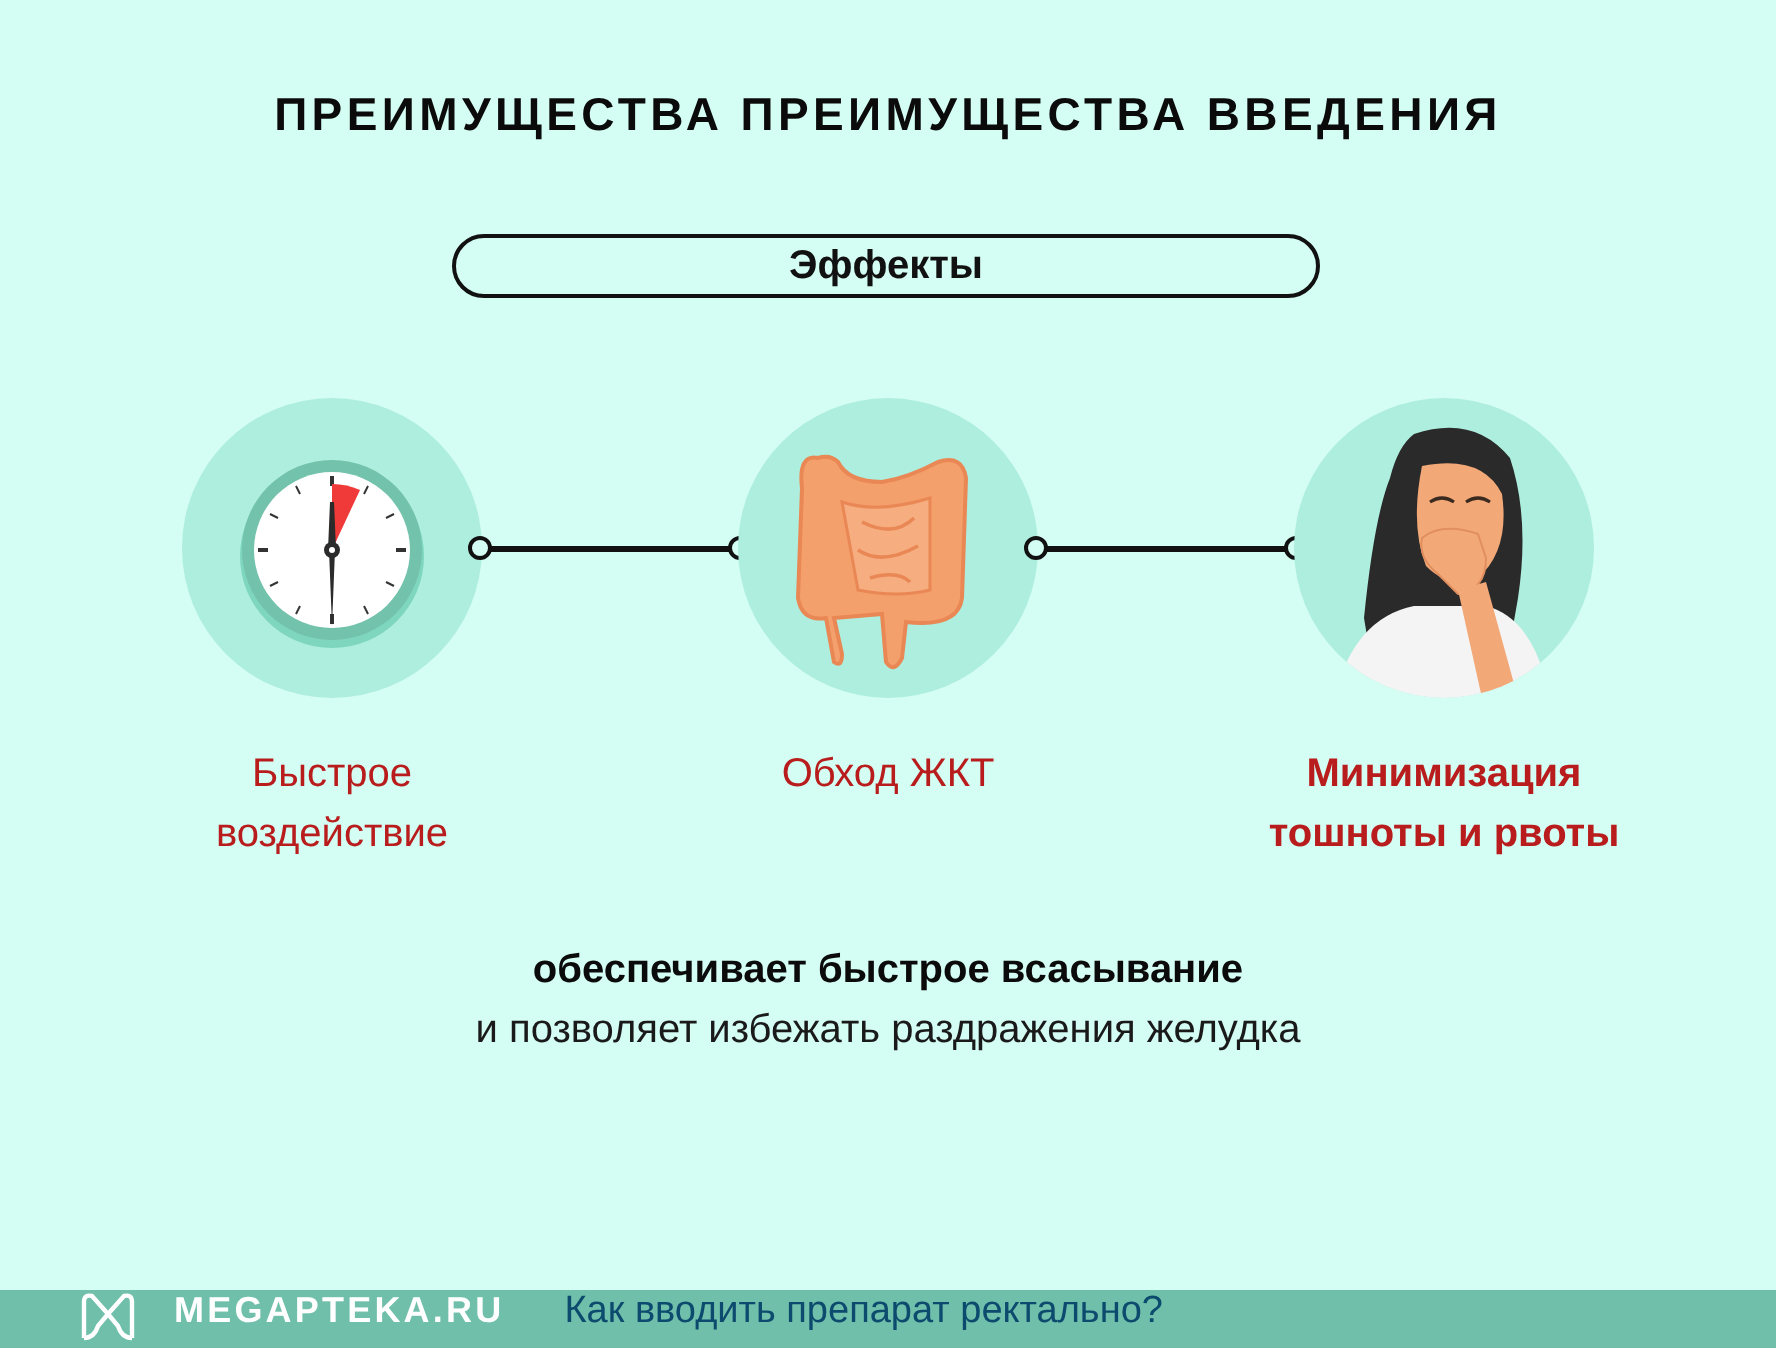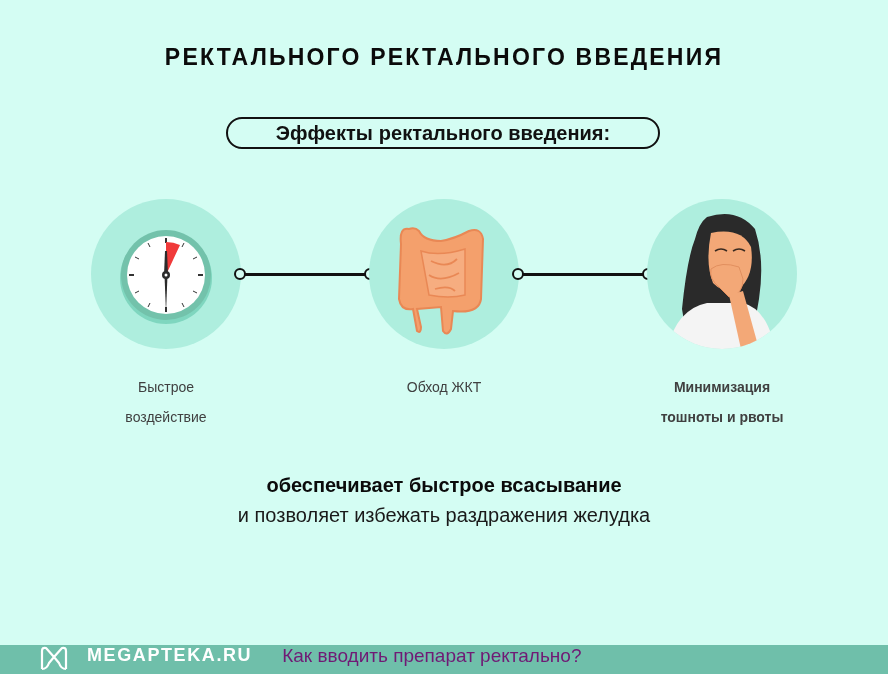--- a/index.html
+++ b/index.html
@@ -7,37 +7,36 @@
   .title { position:absolute; top:44px; left:0; width:888px; text-align:center; font-weight:bold; font-size:23px; letter-spacing:2.2px; color:#0b0b0b; }
   .pill { position:absolute; top:117px; left:226px; width:434px; height:32px; border:2px solid #111; border-radius:20px; box-sizing:border-box; display:flex; align-items:center; justify-content:center; font-size:20px;font-weight:bold; }
   .pill b { margin-left:6px; }
   .circle { position:absolute; width:150px; height:150px; border-radius:50%; background:#aeeede; top:199px; }
   .c1 { left:91px; } .c2 { left:369px; } .c3 { left:647px; overflow:hidden; }
   .circle svg { position:absolute; left:0; top:0; }
   .conn { position:absolute; top:268px; height:12px; }
   .conn .line { position:absolute; top:5px; left:6px; right:6px; height:2.5px; background:#111; }
   .conn .dot { position:absolute; top:0; width:8px; height:8px; border:2px solid #111; border-radius:50%; background:#d4fdf3; }
   .conn .dot.l { left:0; } .conn .dot.r { right:0; }
-  .label { position:absolute; top:372px; width:220px; text-align:center; font-size:14px; line-height:30px; color:#404040; }
+  .label { position:absolute; top:372px; width:220px; text-align:center; font-size:20px; line-height:30px; color:#b91c1c; }
   .l1 { left:56px; } .l2 { left:334px; } .l3 { left:612px;font-weight:bold; }
   .summary { position:absolute; top:470px; left:0; width:888px; text-align:center; font-size:20px; line-height:30px; color:#1a1a1a; }
   .summary b { color:#0b0b0b; }
   .footer { position:absolute; left:0; top:601px; width:888px; height:89px; background:#6fbfaa; display:flex; align-items:flex-start;margin-top:44px; }
   .logo-icon { margin-left:39px; width:30px; height:26px; }
   .brand { margin-left:18px; color:#fff; font-weight:bold; font-size:18px; letter-spacing:1.6px; }
-  .footer-link { margin-left:30px; color:#701a75; font-size:19px; }
+  .footer-link { margin-left:30px; color:#0c4a6e; font-size:19px; }
 </style>
 </head>
 <body>
 
-<div class="title">РЕКТАЛЬНОГО РЕКТАЛЬНОГО ВВЕДЕНИЯ</div>
+<div class="title">ПРЕИМУЩЕСТВА ПРЕИМУЩЕСТВА ВВЕДЕНИЯ</div>
 
 <div class="pill">
   <span>Эффекты</span>
-  <b>ректального введения:</b>
 </div>
 
 <div class="circle c1">
   <svg width="150" height="150" viewBox="0 0 150 150">
     <circle cx="75" cy="79" r="46" fill="#7fd6bf"></circle>
     <circle cx="75" cy="76" r="45" fill="#73c2ab"></circle>
     <circle cx="75" cy="76" r="39" fill="#ffffff"></circle>
     <g stroke="#333" stroke-width="1">
       <line x1="75" y1="39" x2="75" y2="44" stroke-width="2"></line>
       <line x1="75" y1="108" x2="75" y2="113" stroke-width="2"></line>

